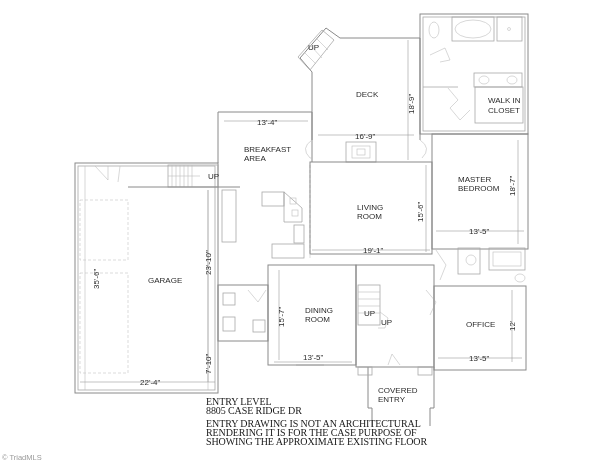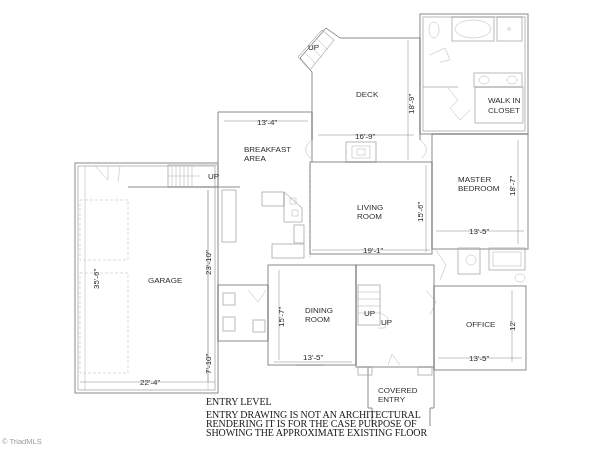--- a/index.html
+++ b/index.html
@@ -6,21 +6,21 @@
   body { width:600px; height:464px; position:relative; overflow:hidden; font-family:"Liberation Sans", sans-serif; }
   #plan { position:absolute; left:0; top:0; width:600px; height:464px; }
   .wall { fill:none; stroke:#8a8a8a; stroke-width:1; }
   .wall2 { fill:none; stroke:#a8a8a8; stroke-width:0.8; }
   .thin { fill:none; stroke:#bdbdbd; stroke-width:0.6; }
   .dash { fill:none; stroke:#c4c4c4; stroke-width:0.6; stroke-dasharray:3 2; }
   .dim { fill:none; stroke:#9a9a9a; stroke-width:0.6; }
   .room-label { font-family:"Liberation Sans", sans-serif; font-size:8px; fill:#2a2a2a; }
   .dim-label { font-family:"Liberation Sans", sans-serif; font-size:8px; fill:#2a2a2a; }
   .note { position:absolute; font-family:Liberation Serif, serif; font-size:10px; line-height:9px; color:#1a1a1a; letter-spacing:-0.1px;margin-left:16px; }
-  .credit { position:absolute; left:2px; bottom:18px; font-family:"Liberation Sans", sans-serif; font-size:7.5px; color:#9a9a9a; }
+  .credit { position:absolute; left:2px; bottom:2px; font-family:"Liberation Sans", sans-serif; font-size:7.5px; color:#9a9a9a; }
 </style>
 </head>
 <body>
 
 <svg id="plan" viewBox="0 0 600 464" xmlns="http://www.w3.org/2000/svg">
 
   <g>
     <rect class="wall" x="75" y="163" width="143" height="230"></rect>
     <rect class="wall2" x="78" y="166" width="137" height="224"></rect>
     <line class="thin" x1="85" y1="166" x2="85" y2="390"></line>
@@ -202,19 +202,20 @@
   <text class="room-label" x="466" y="327">OFFICE</text>
   <text class="dim-label" transform="translate(515,331) rotate(-90)">12'</text>
   <text class="dim-label" x="469" y="361">13'-5"</text>
 
   <text class="room-label" x="378" y="393">COVERED</text>
   <text class="room-label" x="378" y="402">ENTRY</text>
 </svg>
 
 <div class="note" style="left:190px; top:397px;">
   <div>ENTRY LEVEL</div>
+  <div>8805 CASE RIDGE DR</div>
   <div style="height:4px"></div>
   <div>ENTRY DRAWING IS NOT AN ARCHITECTURAL</div>
   <div>RENDERING IT IS FOR THE CASE PURPOSE OF</div>
   <div>SHOWING THE APPROXIMATE EXISTING  FLOOR</div>
 </div>
 
 <div class="credit">© TriadMLS</div>
 
 </body></html>

